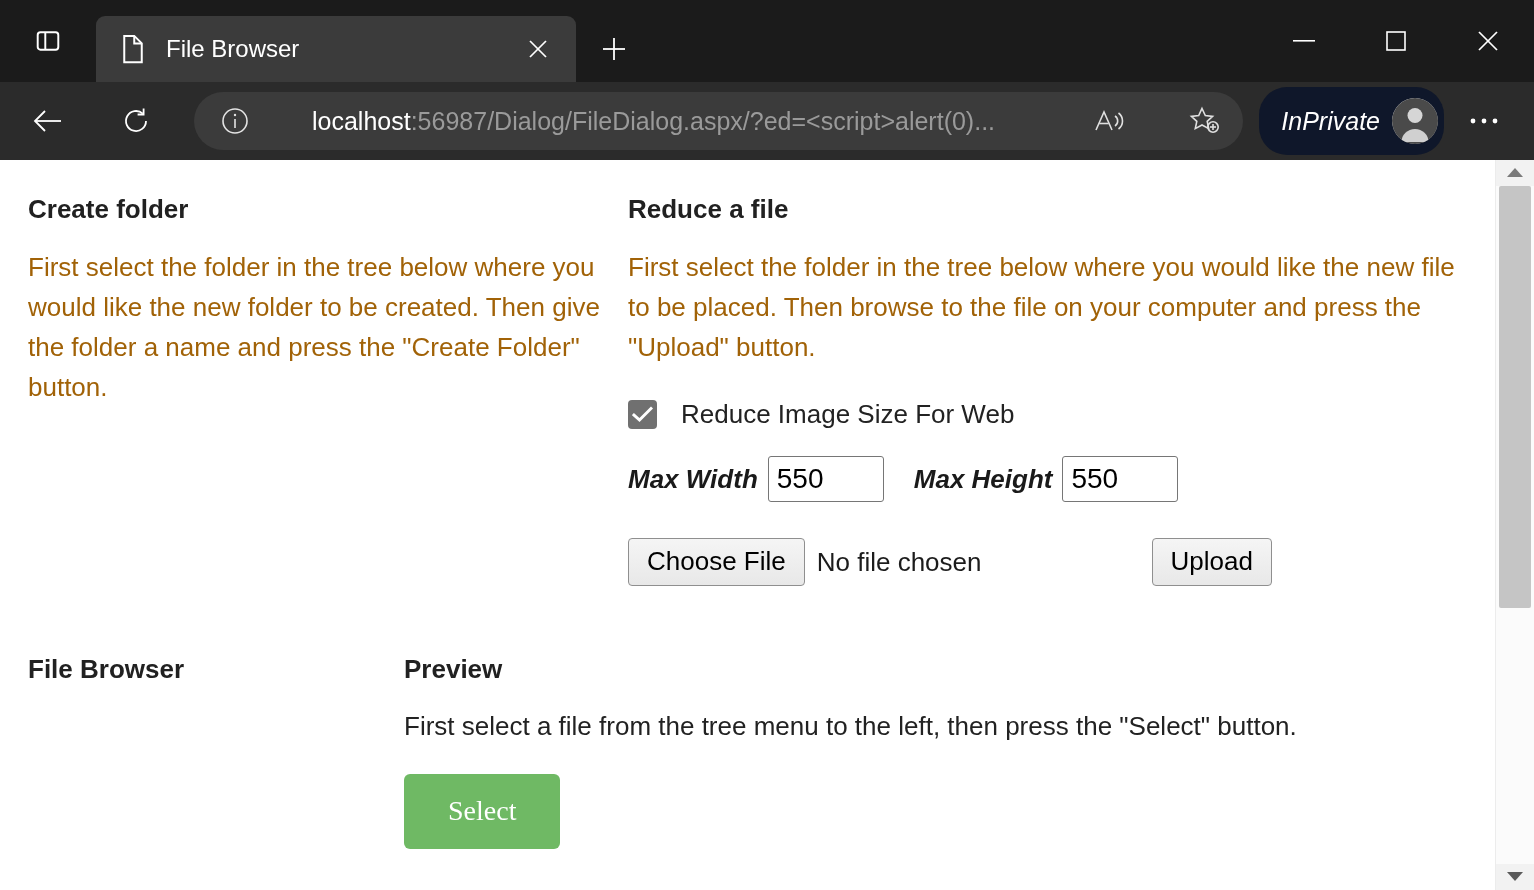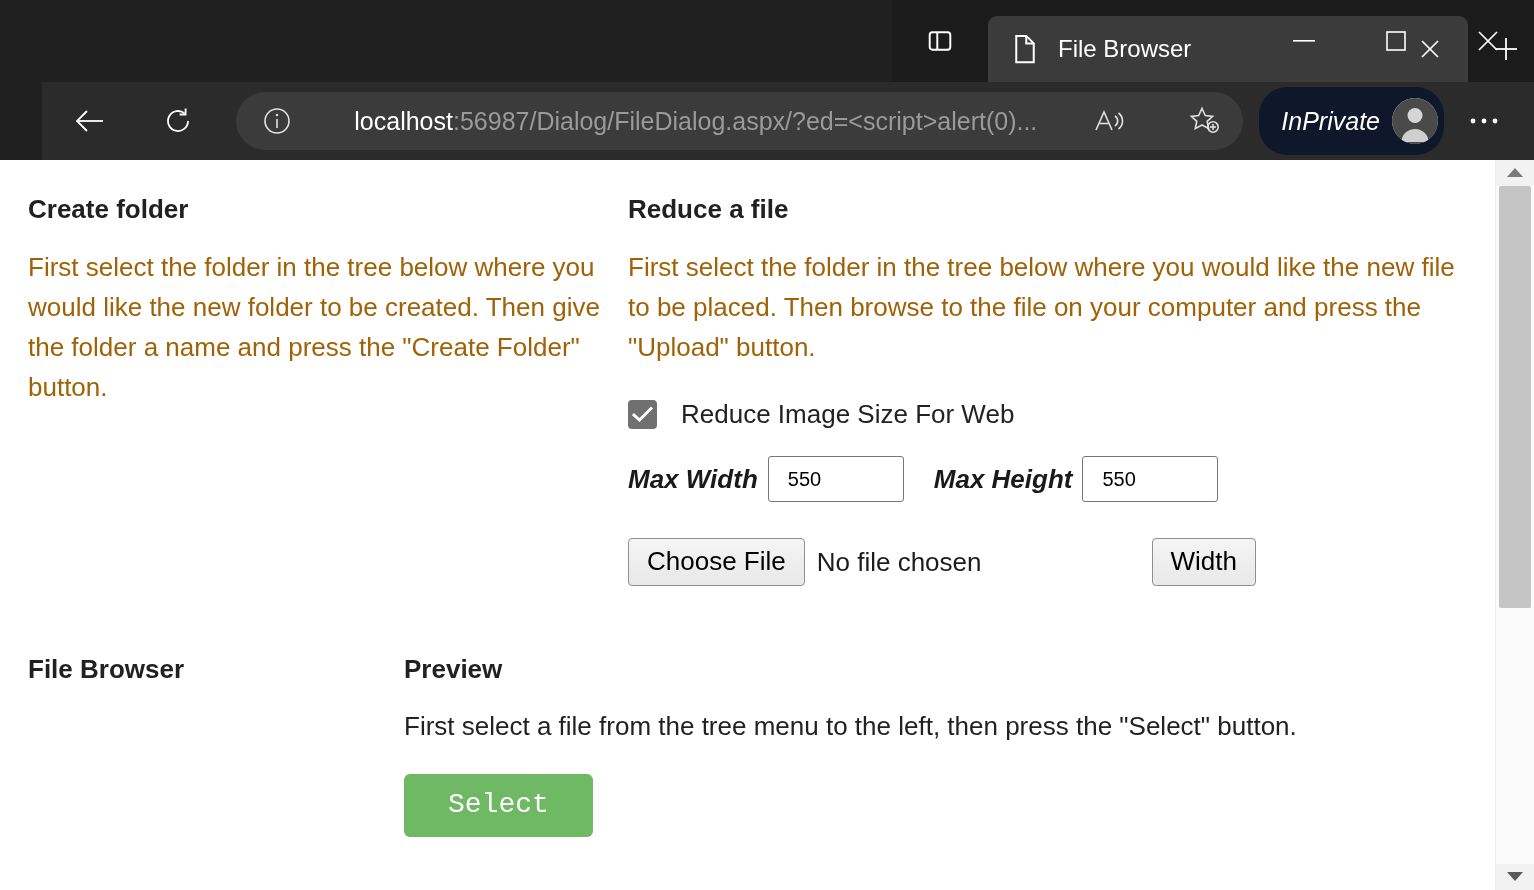--- a/index.html
+++ b/index.html
@@ -10,21 +10,20 @@
     overflow: hidden;
     background: #ffffff;
     font-family: "Liberation Sans", sans-serif;
   }
 
   
   .browser {
     width: 1534px; height: 890px;
     display: flex; flex-direction: column;
     background: #202020;
-    align-items: flex-end;
   }
 
   
   .tabstrip {
     height: 82px;
     background: #1b1b1b;
     display: flex;
     align-items: flex-end;
     position: relative;
     flex: 0 0 82px;
@@ -256,28 +255,28 @@
     margin-top: 26px;
   }
   .dim-label {
     font-size: 26px;
     font-weight: bold;
     color: #1a1a1a;
     margin-right: 10px;
     font-style: italic;
   }
   .dim-input {
-    width: 136px;
+    width: 116px;
     height: 46px;
     border: 1px solid #767676;
     border-radius: 3px;
-    font-size: 20px;
+    font-size: 28px;
     font-family: "Liberation Sans", sans-serif;
     color: #000000;
-    padding: 0 19px;
+    padding: 0 8px;
     background: #ffffff;
     outline: none;
   }
   .dim-gap { width: 30px; flex: 0 0 30px; }
 
   .file-row {
     display: flex;
     align-items: center;
     margin-top: 36px;
   }
@@ -332,24 +331,24 @@
     font-size: 26px;
     color: #222222;
     margin: 22px 0 0 0;
     line-height: 1.5;
   }
   .btn-select {
     margin-top: 28px;
     background: #6fb964;
     color: #ffffff;
     font-size: 28px;
-    font-family: Liberation Mono, monospace;
+    font-family: Liberation Serif, serif;
     border: none;
     border-radius: 6px;
-    padding: 16px 44px;
+    padding: 22px 44px;
     cursor: pointer;
     line-height: 1.1;
   }
 
   
   .scrollbar {
     width: 39px;
     flex: 0 0 39px;
     background: #fbfbfb;
     border-left: 1px solid #ececec;
@@ -530,21 +529,21 @@
             <input class="dim-input" type="text" value="550" style="">
             <span class="dim-gap"></span>
             <span class="dim-label">Max Height</span>
             <input class="dim-input" type="text" value="550" style="">
           </div>
 
           <div class="file-row">
             <button class="btn-native">Choose File</button>
             <span class="nofile">No file chosen</span>
             <span class="btn-upload-wrap">
-              <button class="btn-native">Width</button>
+              <button class="btn-native">Upload</button>
             </span>
           </div>
         </div>
       </div>
 
       <div class="row-bottom">
 
         <div class="bcol-left">
           <h3 class="sec-title" style="padding-top:0">File Browser</h3>
         </div>

